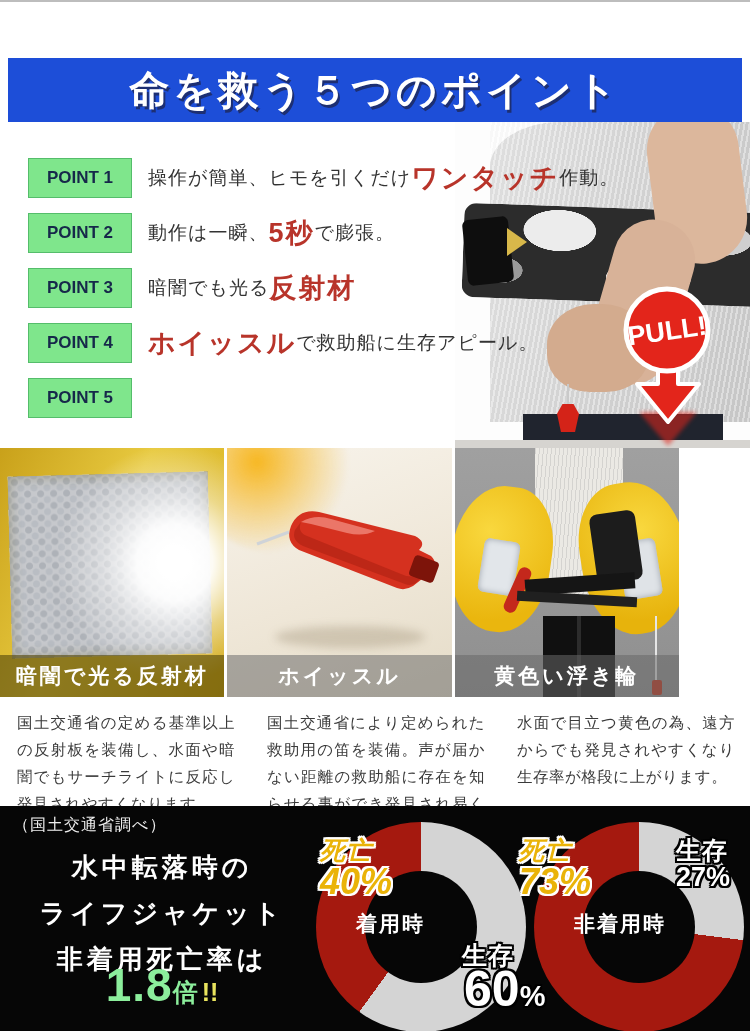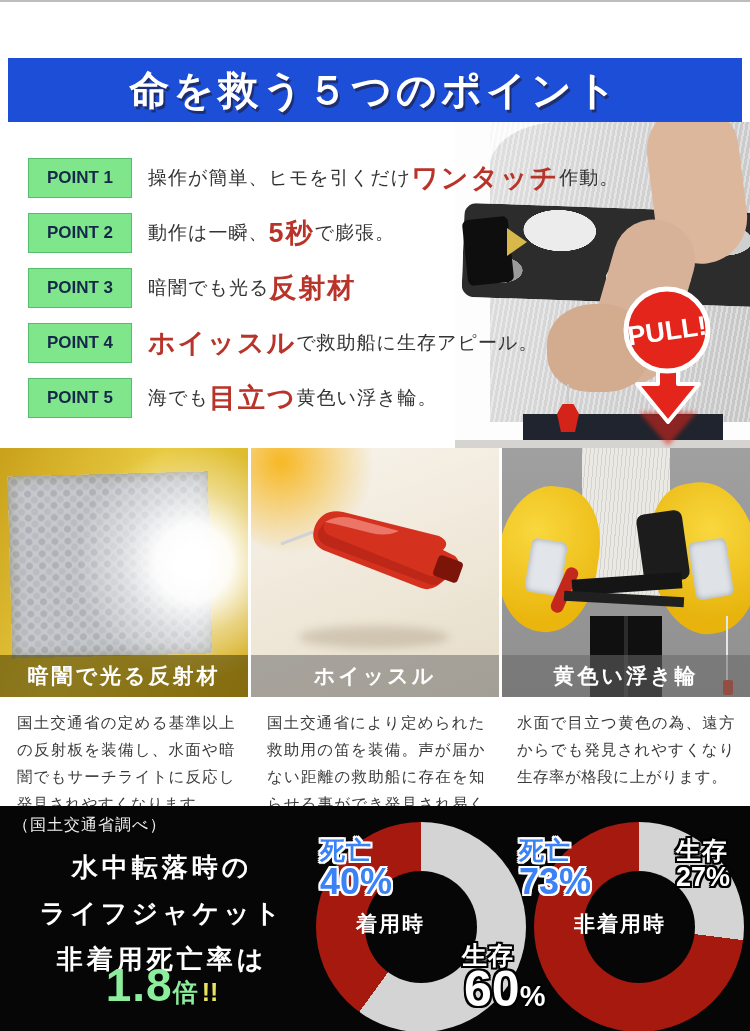--- a/index.html
+++ b/index.html
@@ -47,21 +47,21 @@
   .points{position:absolute;left:0;top:0;width:750px;z-index:3;}
   .point-row{position:absolute;left:28px;display:flex;align-items:center;height:40px;}
   .point-chip{width:102px;height:38px;background:#7fe68c;border:1px solid #55bd6b;
               display:flex;align-items:center;justify-content:center;
               font-size:17px;font-weight:bold;color:#16284a;flex:0 0 auto;}
   .point-text{margin-left:16px;font-size:19px;color:#333333;letter-spacing:1px;white-space:nowrap;
               display:flex;align-items:center;}
   .point-text .accent{font-size:27px;font-weight:bold;color:#b8342a;letter-spacing:2px;}
 
   
-  .features{position:absolute;left:0;top:448px;width:750px;height:249px;display:flex;gap:3px;background:#fff;}
+  .features{position:absolute;left:0;top:448px;width:679px;height:249px;display:flex;gap:3px;background:#fff;}
   .feature{position:relative;flex:1 1 0;overflow:hidden;}
   .feature .caption{position:absolute;left:0;right:0;bottom:0;height:42px;line-height:42px;z-index:5;
                     text-align:center;color:#ffffff;font-size:21px;font-weight:bold;letter-spacing:3px;}
   .f1{background:linear-gradient(115deg,#c9a11a,#e8ca40 45%,#d2a816);}
   .f1 .panel{position:absolute;left:10px;top:26px;width:200px;height:182px;transform:rotate(-1.5deg);
              background-color:#c6c8cc;
              background-image:radial-gradient(circle,#aeb2b8 3px,rgba(0,0,0,0) 4px),
                               radial-gradient(circle,#b9bdc3 3px,rgba(0,0,0,0) 4px);
              background-size:13px 12px,13px 12px;background-position:0 0,6.5px 6px;
              box-shadow:inset 0 0 14px rgba(90,80,20,.4);}
@@ -115,22 +115,22 @@
   .figure-line .unit{font-size:25px;font-weight:bold;color:#8cee9c;}
   .figure-line .bang{font-size:25px;font-weight:bold;color:#e9e45e;margin-left:4px;}
 
   .donut{position:absolute;width:210px;height:210px;border-radius:50%;}
   .donut:after{content:"";position:absolute;left:50%;top:50%;width:112px;height:112px;margin:-56px 0 0 -56px;
                border-radius:50%;background:#060606;}
   .donut-a{left:316px;top:16px;}
   .donut-b{left:534px;top:16px;}
 
   .lbl{position:absolute;font-weight:bold;line-height:1.02;z-index:6;}
-  .lbl-death{color:#3b82f6;
-     text-shadow:-2px -2px 0 #fff,2px -2px 0 #fff,-2px 2px 0 #fff,2px 2px 0 #fff,0 -2px 0 #fff,0 2px 0 #fff,-2px 0 0 #fff,2px 0 0 #fff;}
+  .lbl-death{color:#eab308;
+     text-shadow:-2px -2px 0 #fff,2px -2px 0 #fff,-2px 2px 0 #fff,2px 2px 0 #fff,0 -2px 0 #fff,0 2px 0 #fff,-2px 0 0 #fff,2px 0 0 #fff;font-style:italic;}
   .lbl-death .w{font-size:25px;letter-spacing:1px;}
   .lbl-death .p{font-size:36px;}
   .lbl-center{color:#ffffff;font-size:21px;letter-spacing:2px;text-align:left;width:130px;}
   .lbl-surv{color:#ffffff;
      text-shadow:-2px -2px 0 #000,2px -2px 0 #000,-2px 2px 0 #000,2px 2px 0 #000,0 -2px 0 #000,0 2px 0 #000,-2px 0 0 #000,2px 0 0 #000;}
   .lbl-surv .w{font-size:25px;letter-spacing:1px;}
   .lbl-surv .p{font-size:27px;}
   .lbl-surv .big{font-size:50px;}
   .lbl-surv .bigp{font-size:29px;}
 </style>
@@ -193,25 +193,20 @@
     <div class="point-row" style="top:323px">
       <div class="point-chip">POINT 4</div>
       <div class="point-text">
           <span></span>
           <span class="accent">ホイッスル</span>
           <span>で救助船に生存アピール。</span>
         </div>
     </div>
     <div class="point-row" style="top:378px">
       <div class="point-chip">POINT 5</div>
-      <div class="point-text">
-          <span>海でも</span>
-          <span class="accent">目立つ</span>
-          <span>黄色い浮き輪。</span>
-        </div>
     </div>
   </div>
 
   <div class="features">
     <div class="feature f1">
       <div class="panel"></div>
       <div class="flare"></div>
       <div class="caption">暗闇で光る反射材</div>
     </div>
     <div class="feature f2">

